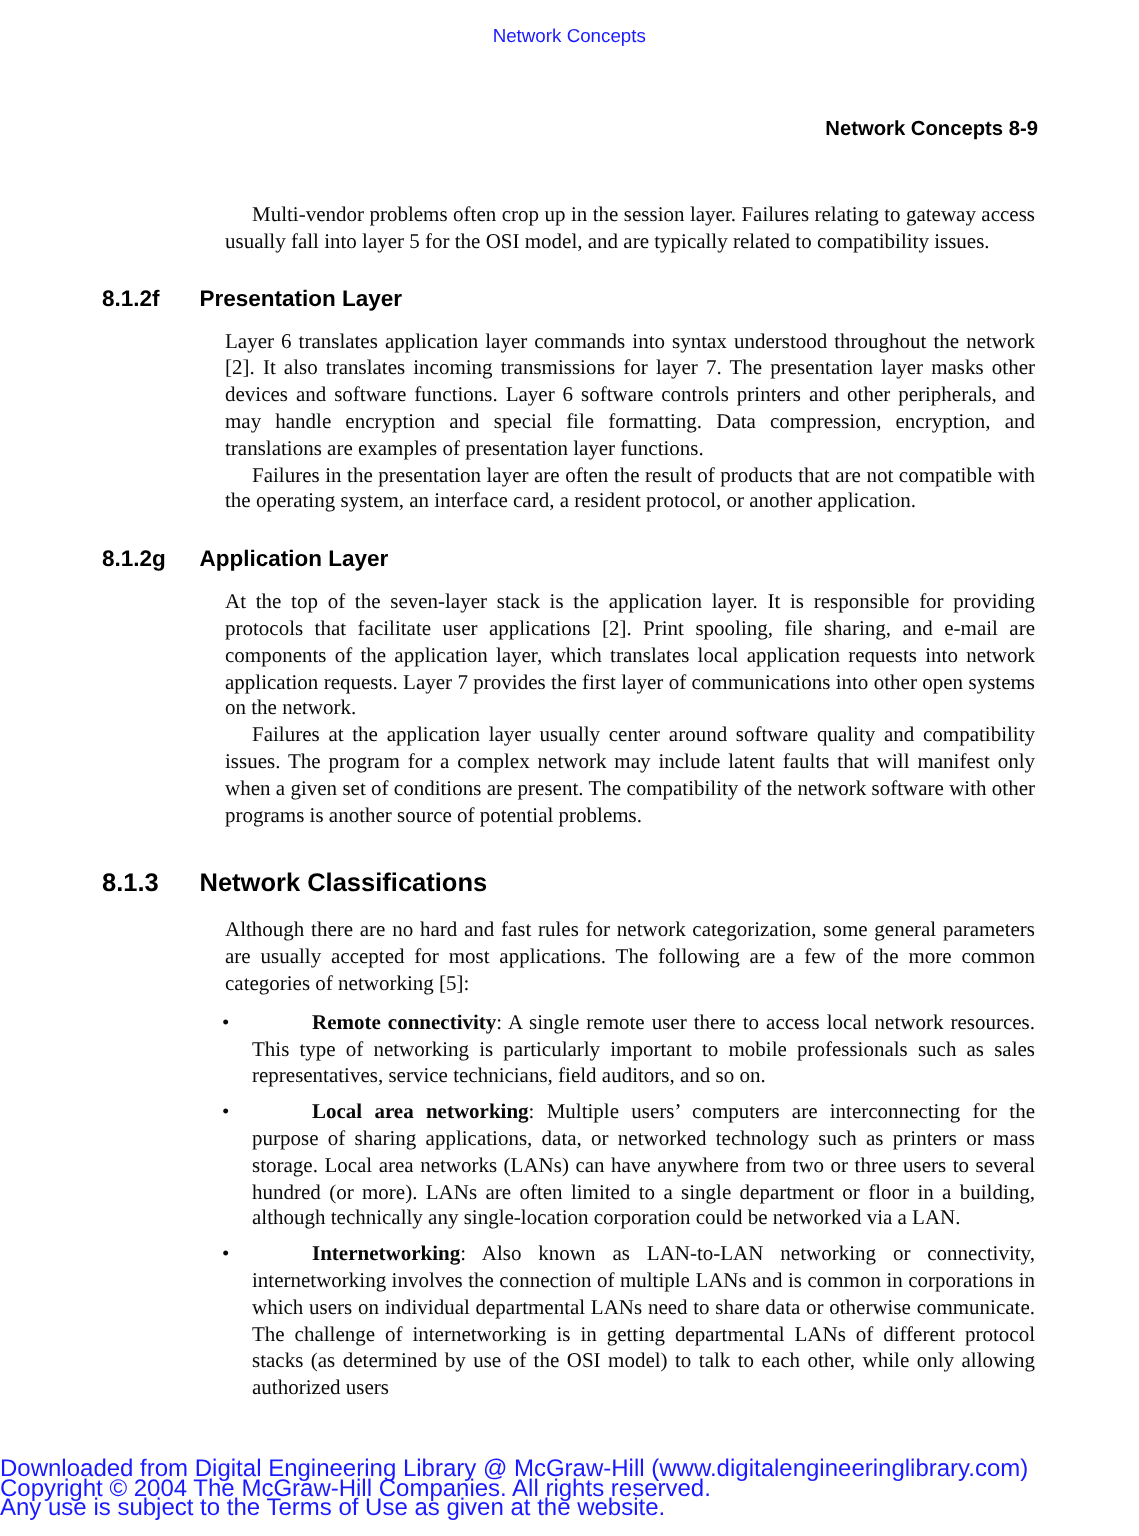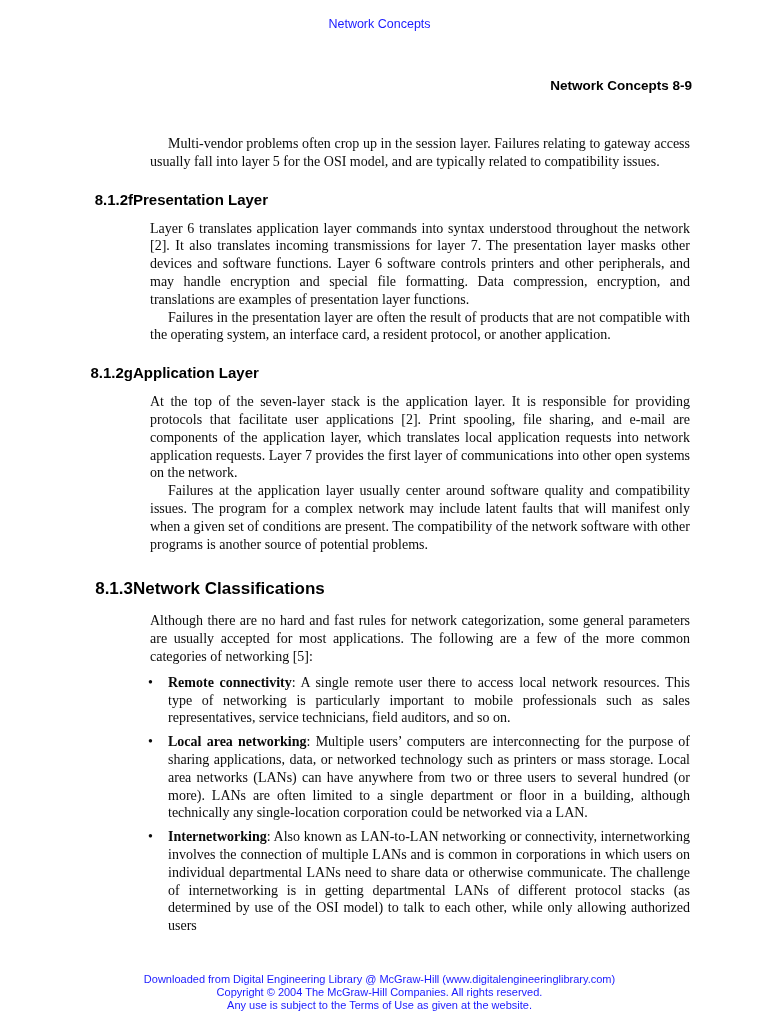--- a/index.html
+++ b/index.html
@@ -46,38 +46,37 @@
   .content p { margin: 0; }
   .content p.indent { text-indent: 18px; }
   .heading {
     display: flex;
     margin-left: -82px;
     font-family: "Liberation Sans", sans-serif;
     font-weight: 700;
     text-align: left;
     color: #000;
   }
-  .heading .hnum { flex: 0 0 65px; text-align: right; }
+  .heading .hnum { flex: 0 0 65px; }
   .heading .htitle { flex: 1; }
   .h3 { font-size: 15px; line-height: 17px; margin-top: 20px; margin-bottom: 12px; }
   .h2 { font-size: 17px; line-height: 20px; margin-top: 26px; margin-bottom: 13px; }
   .bullets { margin-top: 8px; }
   .bullet { display: flex; margin-left: -2px; }
   .bullet + .bullet { margin-top: 6px; }
   .bullet .marker { flex: 0 0 20px; text-align: left; }
   .bullet .btext { flex: 1; text-align: justify; }
-  .bullet .term { font-weight: 700; }
+  .bullet .term { font-weight: 700; margin-left: 40px; }
   .footer {
     position: absolute;
     top: 973px;
     left: 0;
     width: 100%;
-    text-align: center;
     font-family: "Liberation Sans", sans-serif;
-    font-size: 11px;
+    font-size: 16px;
     line-height: 13.2px;
     color: var(--blue);
   }
   .footer .link { cursor: pointer; }
 </style>
 </head>
 <body>
 
 <div class="page">
 

